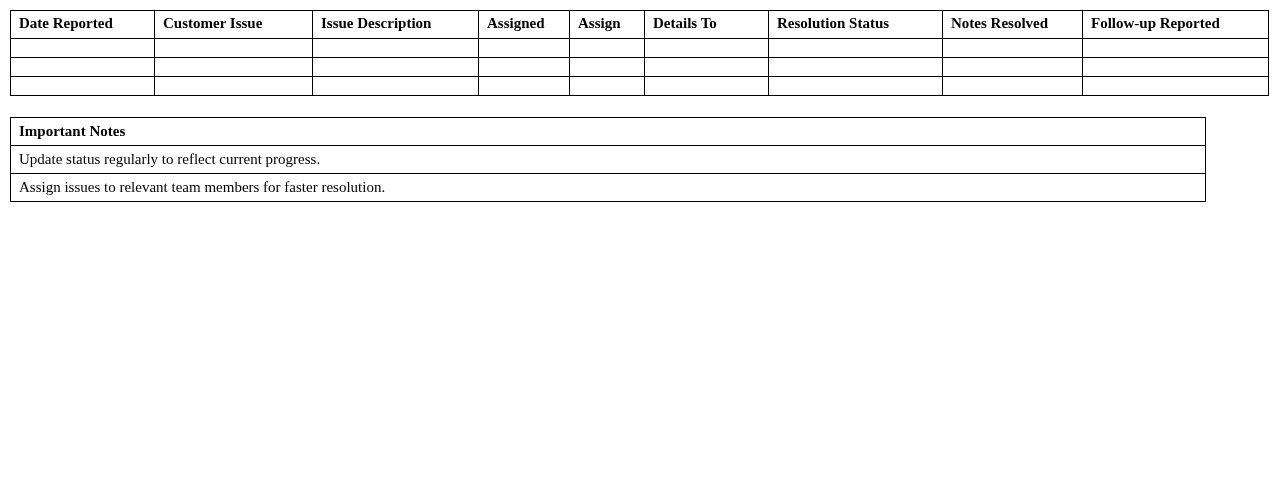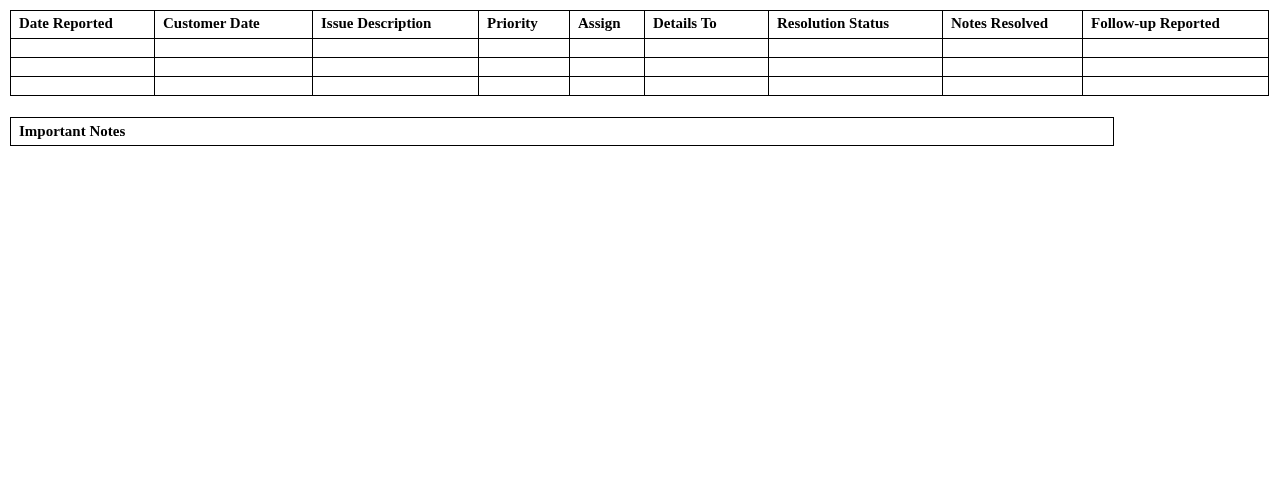--- a/index.html
+++ b/index.html
@@ -40,21 +40,21 @@
   }
   table.issues td {
     height: 19px;
   }
   .spacer {
     height: 21px;
   }
   table.notes {
     border-collapse: collapse;
     table-layout: fixed;
-    width: 1104px;
+    width: 1196px;
     border-radius: 30px;
   }
   table.notes td {
     border: 1px solid #000000;
     padding: 5px 8px;
     font-size: 15px;
     text-align: left;
     box-sizing: border-box;
     height: 24px;
   }
@@ -76,23 +76,23 @@
       <col style="width:91px">
       <col style="width:75px">
       <col style="width:124px">
       <col style="width:174px">
       <col style="width:140px">
       <col style="width:186px">
     </colgroup>
     <thead>
       <tr>
         <th>Date Reported</th>
-        <th>Customer Date</th>
+        <th>Customer Issue</th>
         <th>Issue Description</th>
-        <th>Priority</th>
+        <th>Assigned</th>
         <th>Assign</th>
         <th>Details To</th>
         <th>Resolution Status</th>
         <th>Notes Resolved</th>
         <th>Follow-up Reported</th>
       </tr>
     </thead>
     <tbody>
       <tr>
         <td></td>
@@ -130,16 +130,22 @@
     </tbody>
   </table>
 
   <div class="spacer"></div>
 
   <table class="notes">
     <tbody>
       <tr>
         <td class="notes-header">Important Notes</td>
       </tr>
+      <tr>
+        <td>Update status regularly to reflect current progress.</td>
+      </tr>
+      <tr>
+        <td>Assign issues to relevant team members for faster resolution.</td>
+      </tr>
     </tbody>
   </table>
 
 </div>
 
 </body></html>

